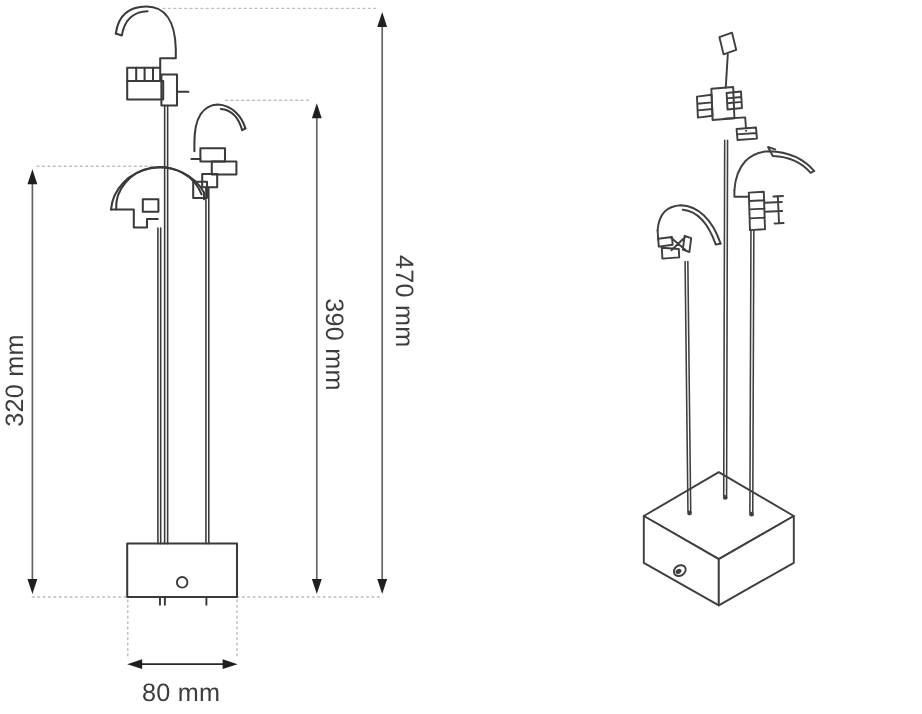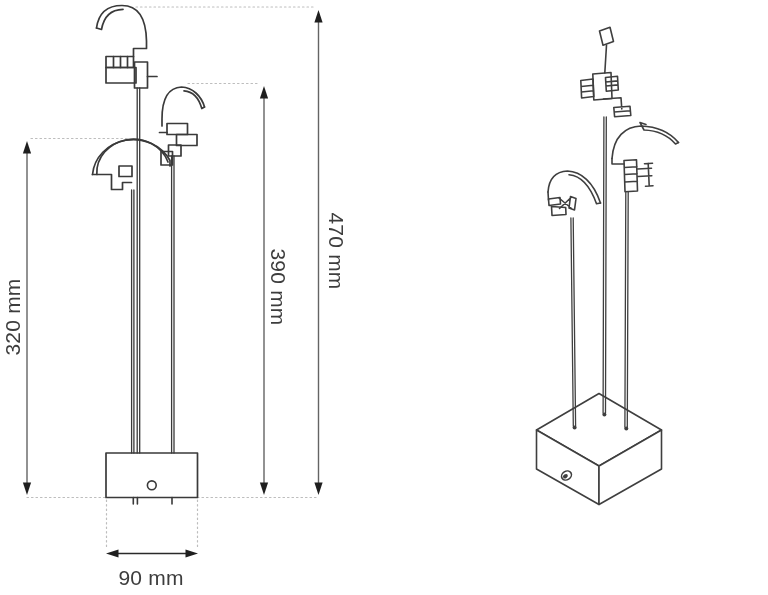--- a/index.html
+++ b/index.html
@@ -151,15 +151,15 @@
       <path d="M 548 192 L 548.5 200"></path>
       <path d="M 548.5 199 L 560 197.5 L 560.5 204 L 549 205.5 Z M 551.5 206.5 L 552 215.5 L 566 214.5 L 565.7 207.5 Z"></path>
       <path d="M 559 198 L 571.5 208.5 M 559.5 208.5 L 571 197.5 M 570.5 196.5 L 576 198.5 L 574.5 210 L 569 208 Z"></path>
     </g>
   </g>
 </svg>
 
 <div class="dim-label rot-cw" style="left:336px;top:251px;">470 mm</div>
 <div class="dim-label rot-cw" style="left:278px;top:287px;">390 mm</div>
 <div class="dim-label rot-ccw" style="left:13px;top:317px;">320 mm</div>
-<div class="dim-label" style="left:151px;top:578px;">90 mm</div>
+<div class="dim-label" style="left:151px;top:578px;">80 mm</div>
 
 </div>
 
 </body></html>

